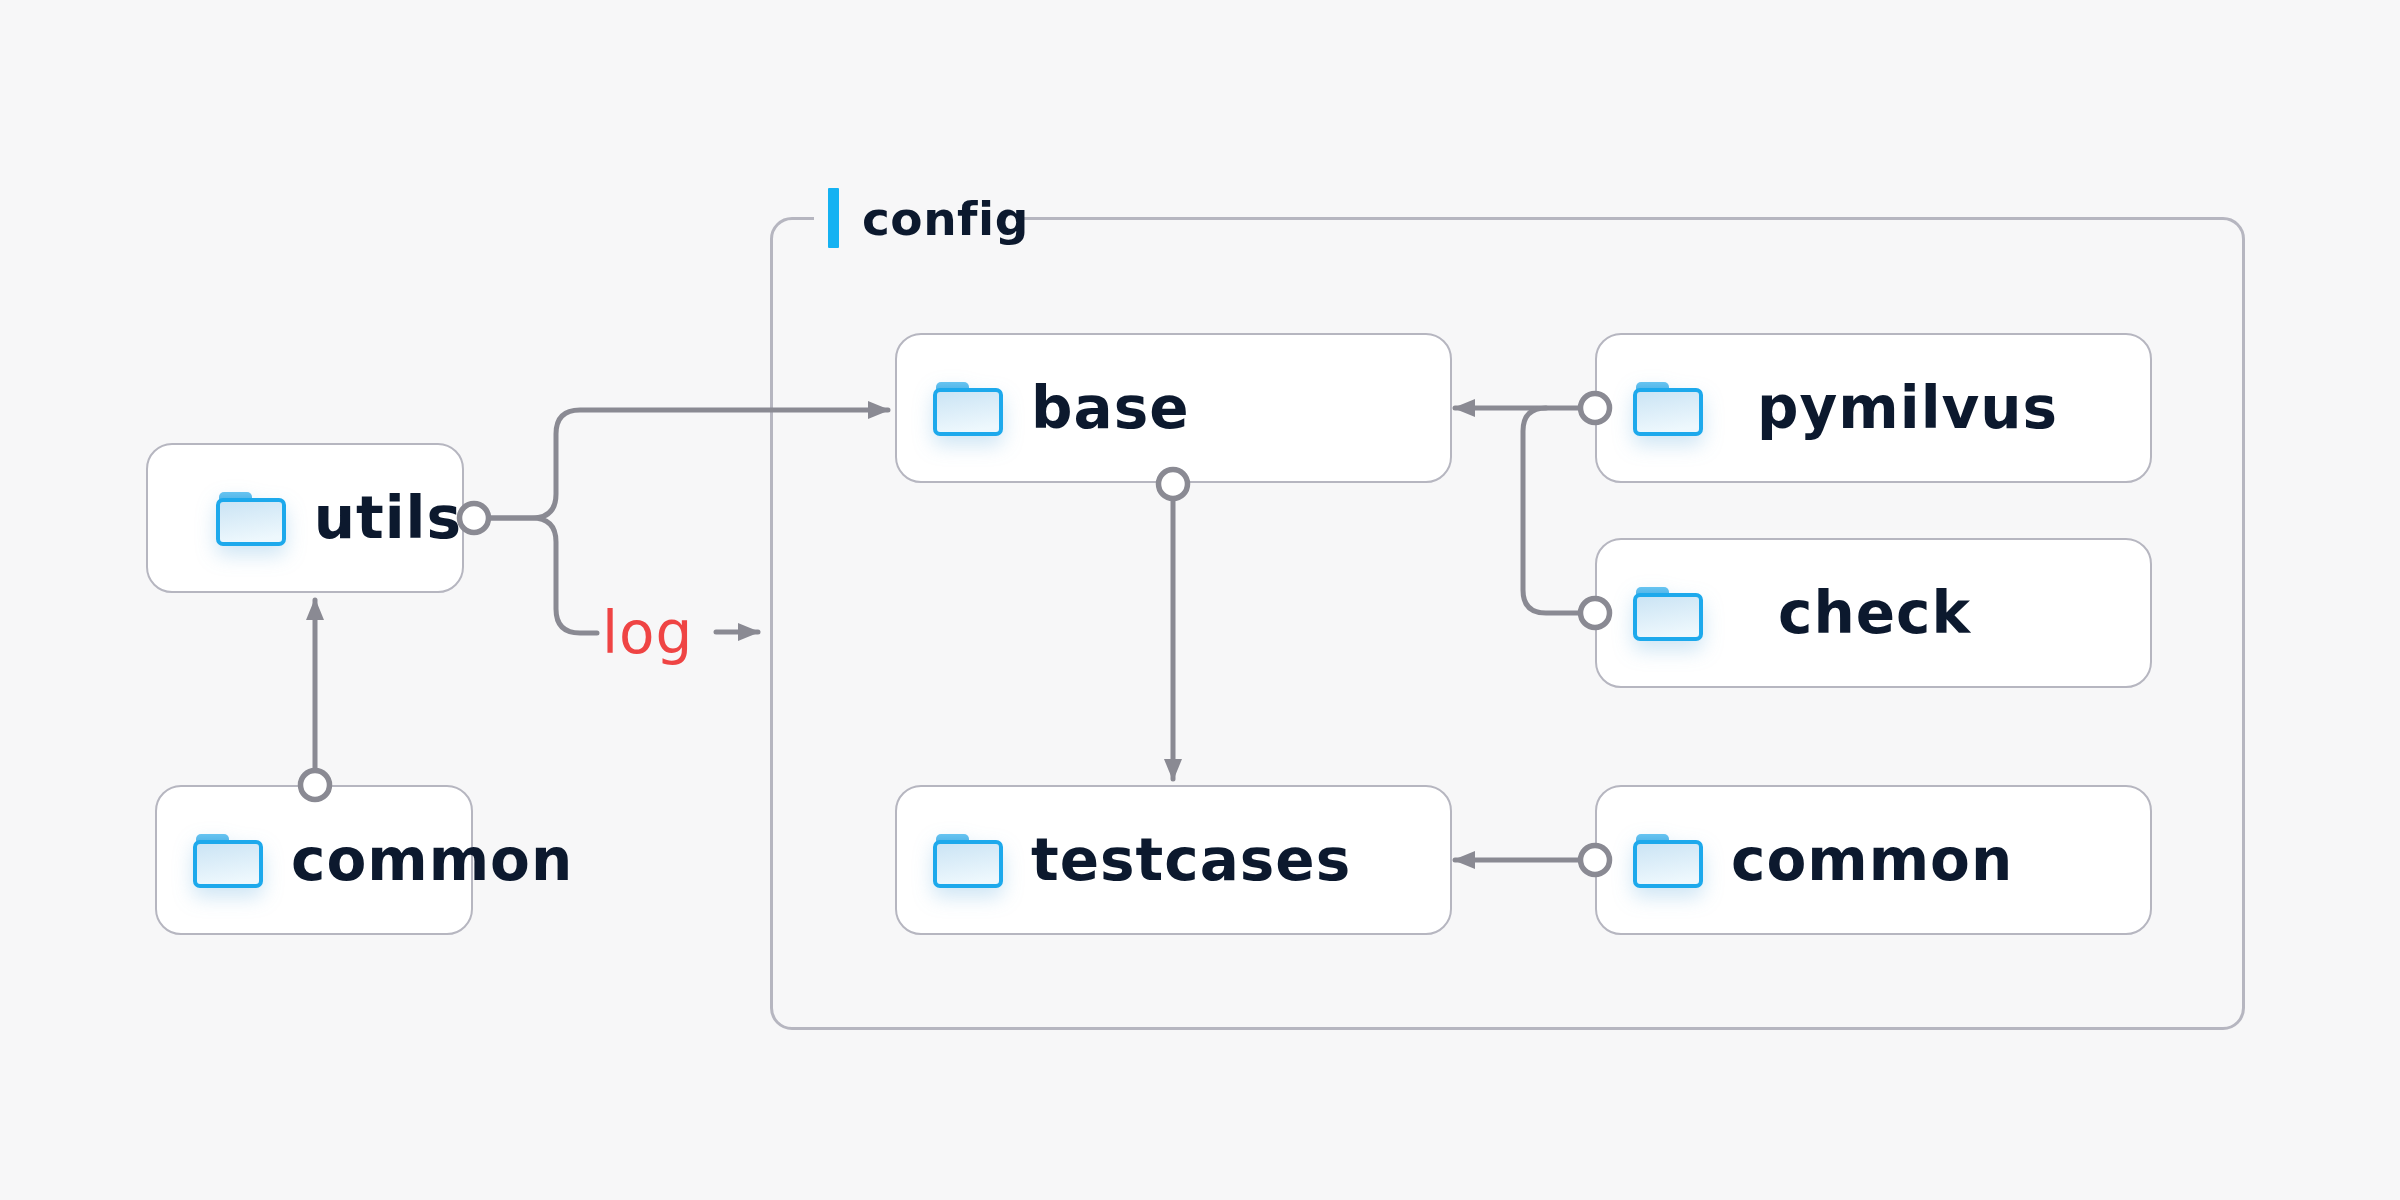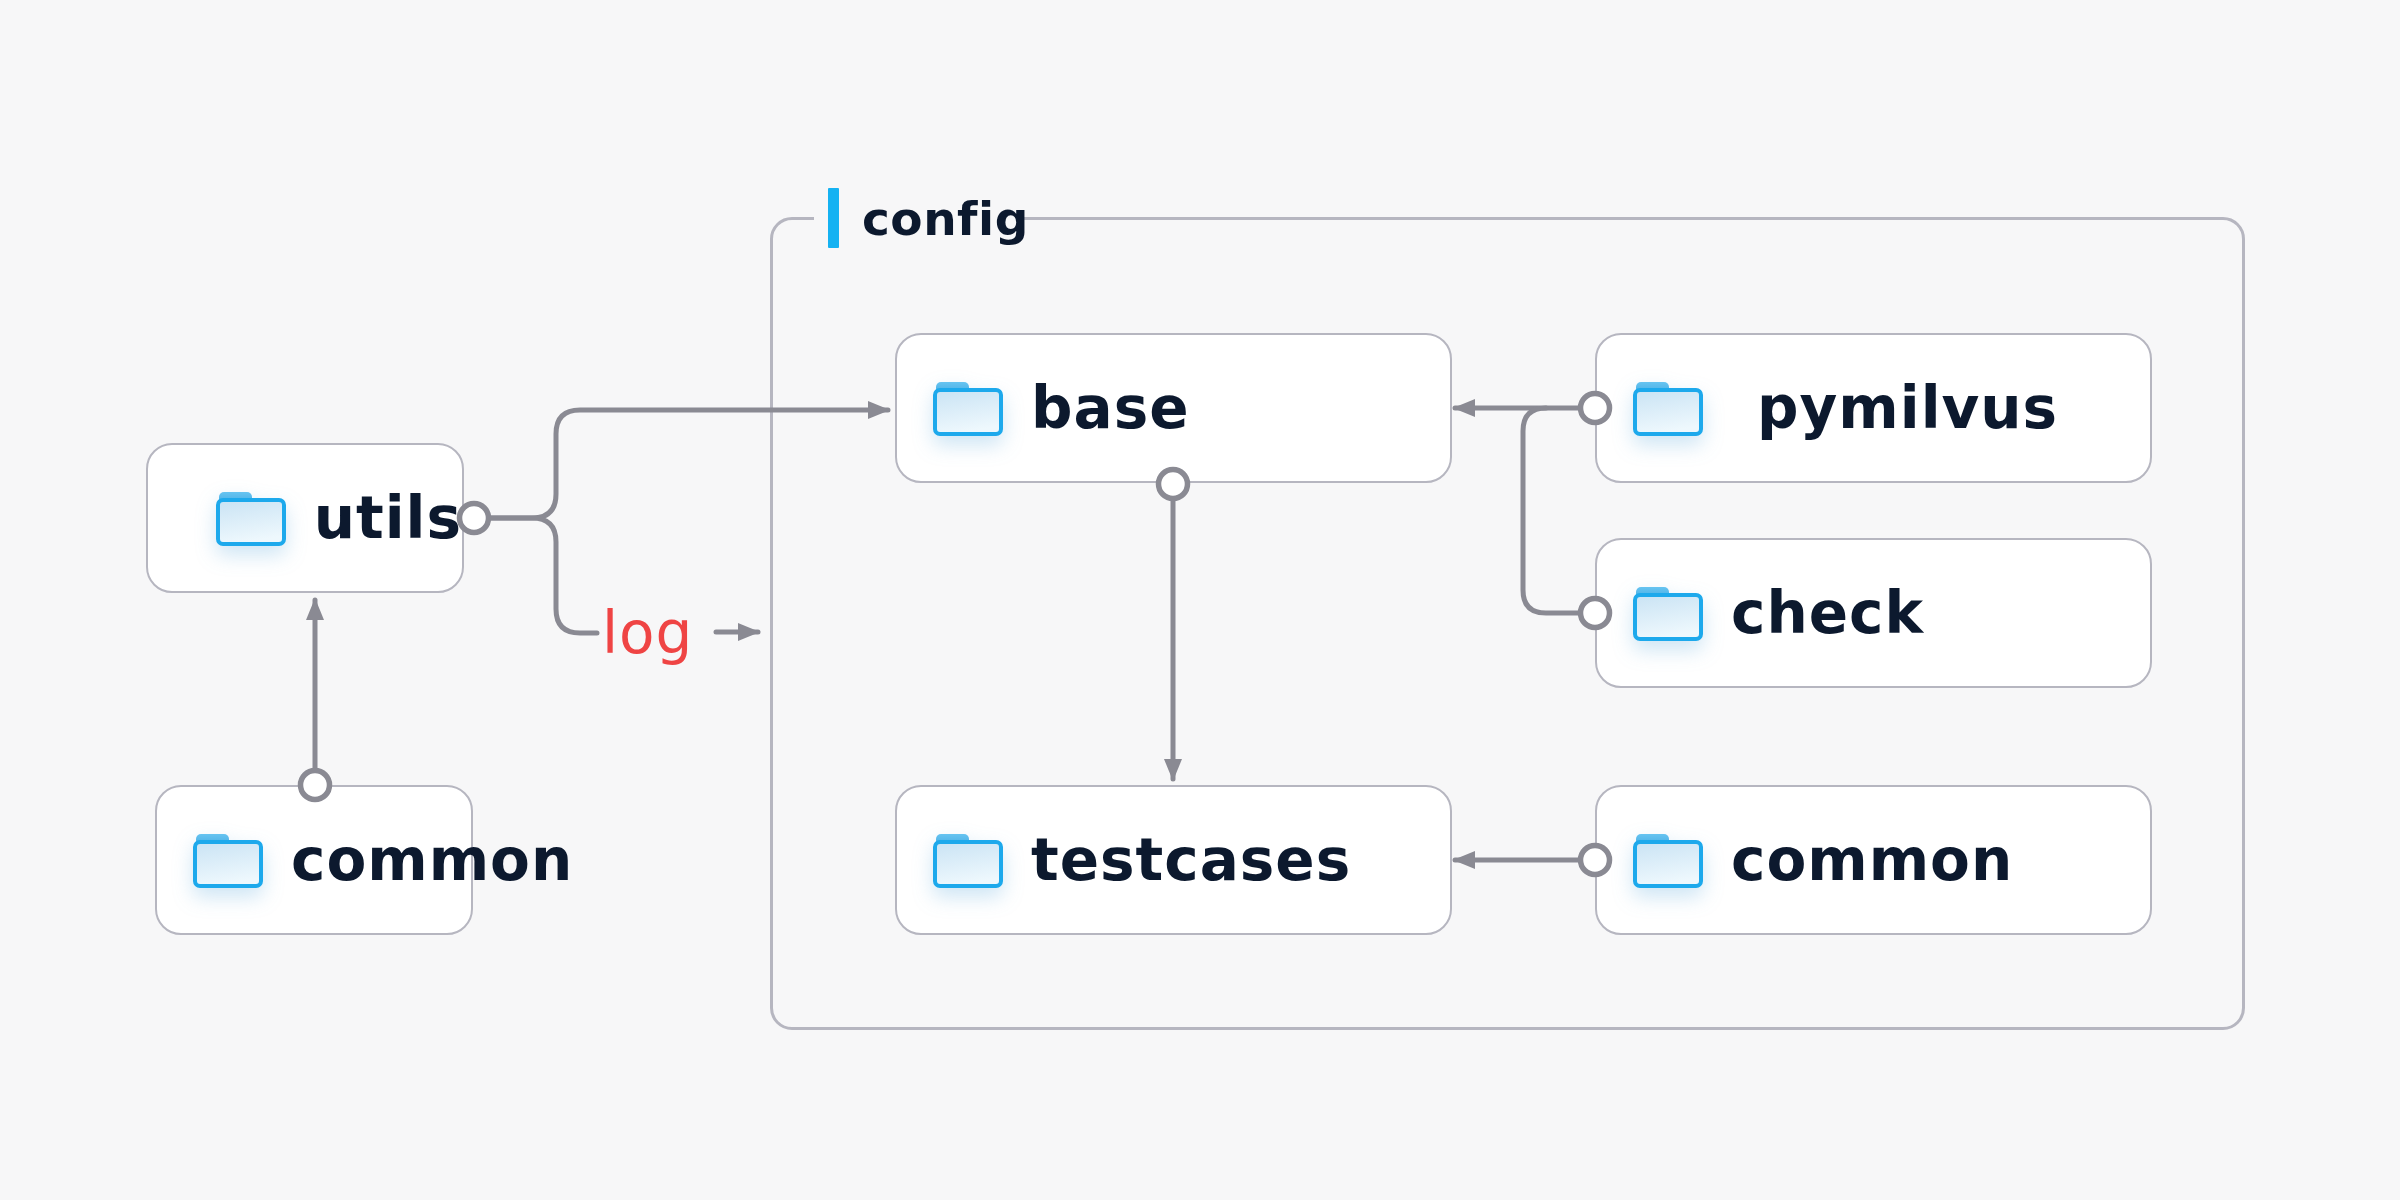--- a/index.html
+++ b/index.html
@@ -82,21 +82,21 @@
     font-size: 58px;
     font-weight: 700;
     color: #0c192e;
     letter-spacing: 1px;
     white-space: nowrap;
   }
   .n-utils     { left: 146px;  top: 443px; width: 318px; height: 150px; justify-content: flex-end; }
   .n-config    { left: 155px;  top: 785px; width: 318px; height: 150px; }
   .n-base      { left: 895px;  top: 333px; width: 557px; height: 150px; }
   .n-pymilvus  { left: 1595px; top: 333px; width: 557px; height: 150px; gap: 26px; }
-  .n-check     { left: 1595px; top: 538px; width: 557px; height: 150px; }
+  .n-check     { left: 1595px; top: 538px; width: 557px; height: 150px; gap: 47px; }
   .n-testcases { left: 895px;  top: 785px; width: 557px; height: 150px; }
   .n-common    { left: 1595px; top: 785px; width: 557px; height: 150px; }
 
   
   .wires {
     position: absolute;
     left: 0;
     top: 0;
     width: 2400px;
     height: 1200px;

